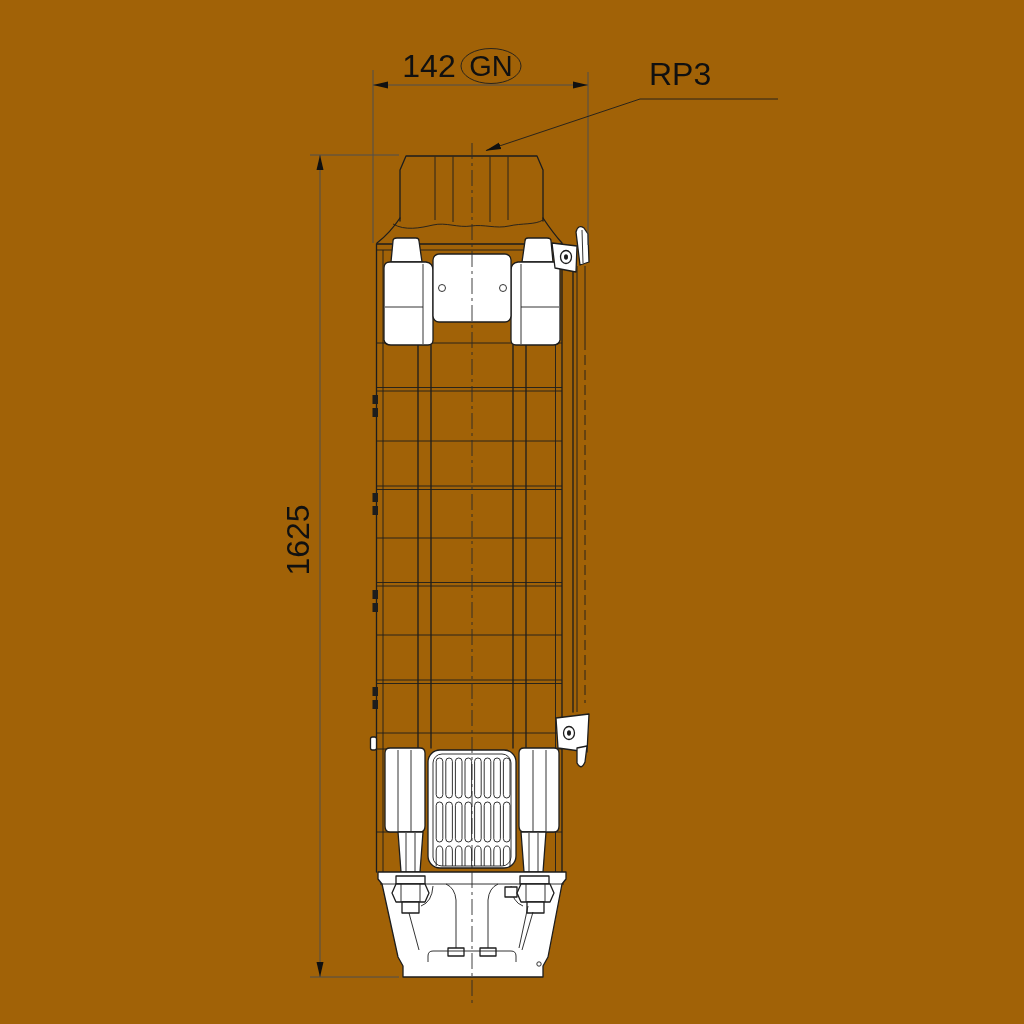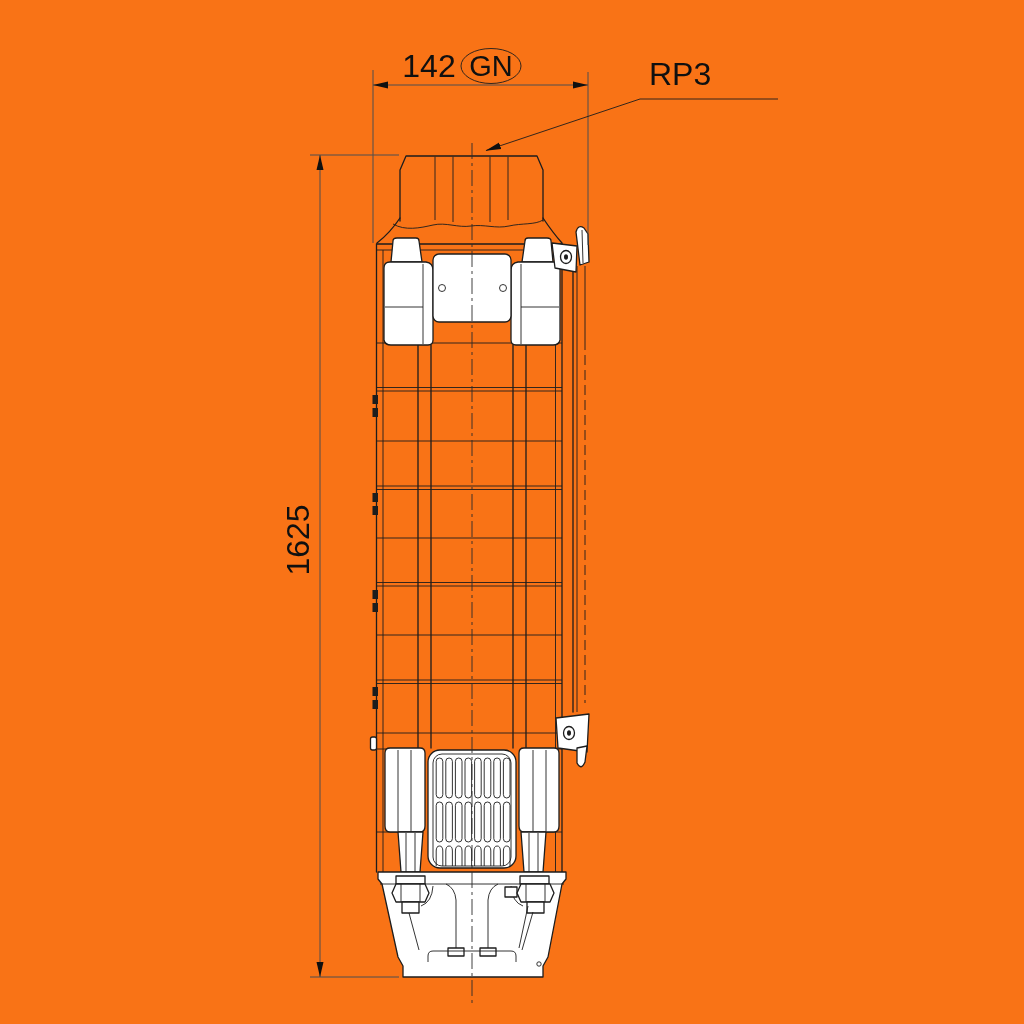--- a/index.html
+++ b/index.html
@@ -1,16 +1,16 @@
 <!DOCTYPE html>
 <html><head>
 <meta charset="utf-8">
 <style>
   html,body{margin:0;padding:0;background:#fff;}
-  #canvas{position:relative;width:1024px;height:1024px;background:#f97316;overflow:hidden;}
+  #canvas{position:relative;width:1024px;height:1024px;background:#a16207;overflow:hidden;}
   svg{position:absolute;left:0;top:0;}
   .obj{stroke:#1d1d1d;stroke-width:1.3;fill:none;stroke-linejoin:round;stroke-linecap:round;}
   .objf{stroke:#1d1d1d;stroke-width:1.3;fill:#ffffff;stroke-linejoin:round;}
   .thin{stroke:#1d1d1d;stroke-width:0.9;fill:none;}
   .hid{stroke:#1d1d1d;stroke-width:0.9;fill:none;stroke-dasharray:10 5;}
   .dark{fill:#1d1d1d;stroke:none;}
   .dim{stroke:#4f4f4f;stroke-width:1;fill:none;}
   .arrow{fill:#101010;stroke:none;}
   .dimtext{font-family:"Liberation Sans",sans-serif;font-size:32px;fill:#101010;}
   .tagtext{font-family:"Liberation Sans",sans-serif;font-size:29px;fill:#101010;}

